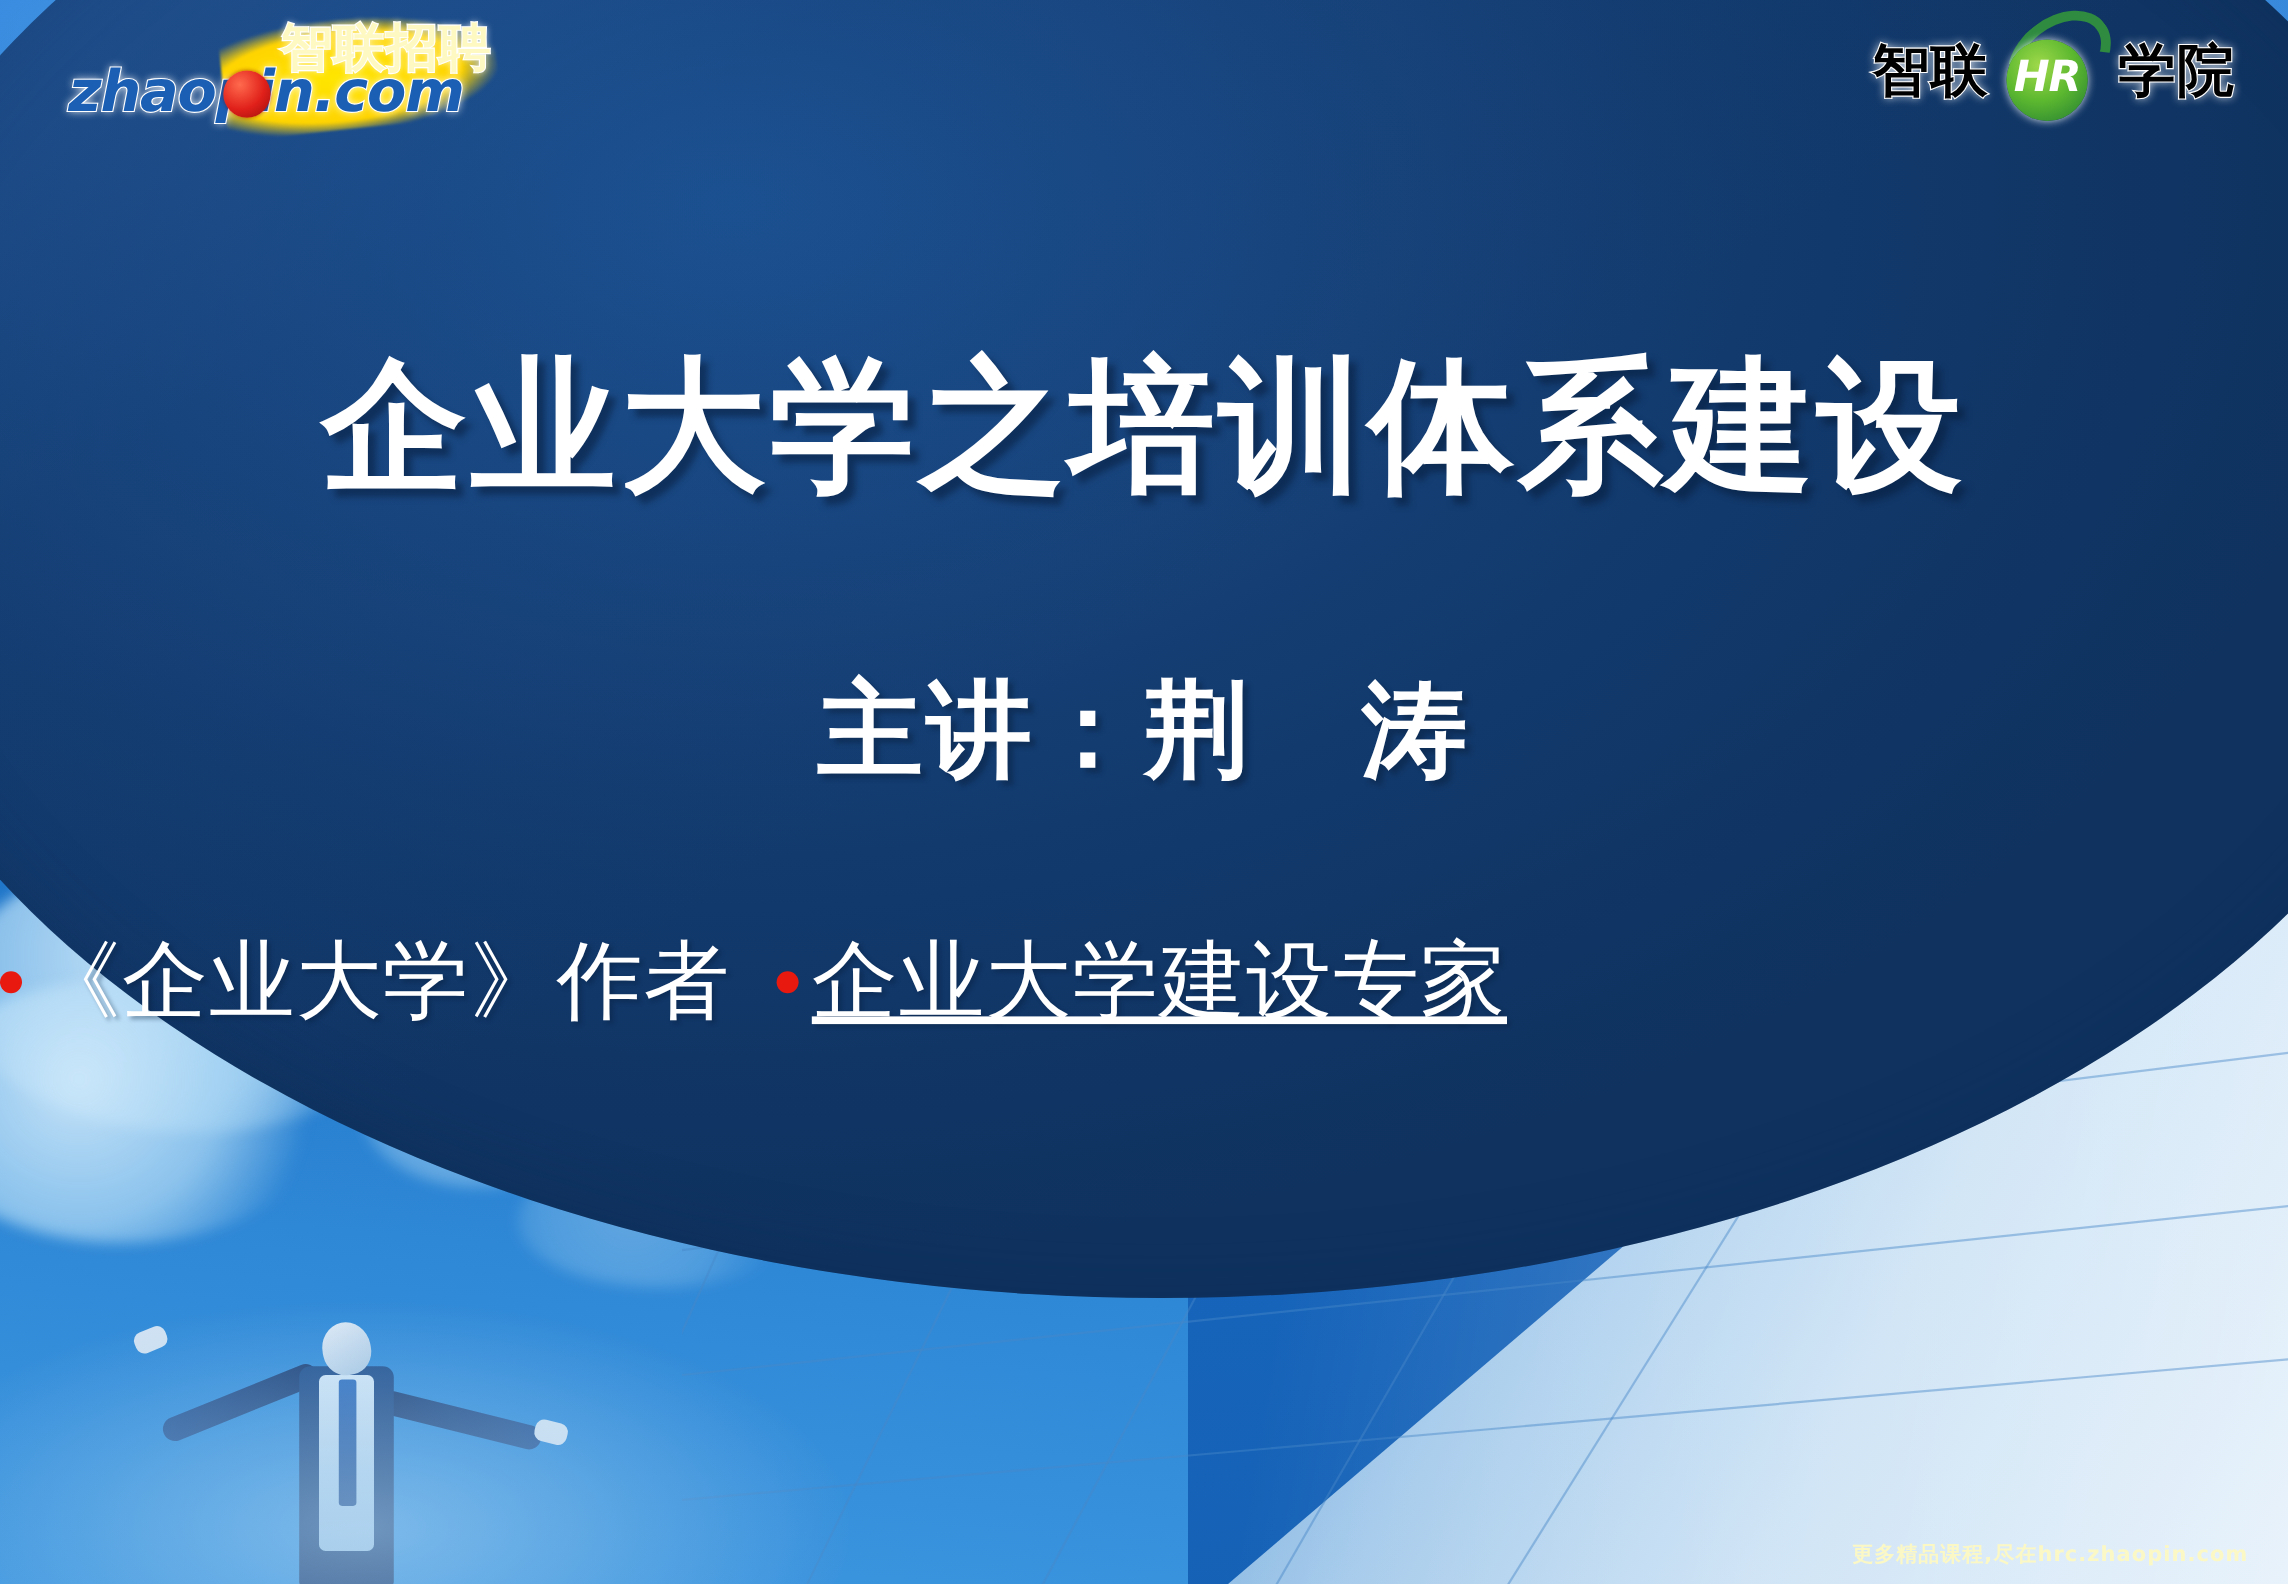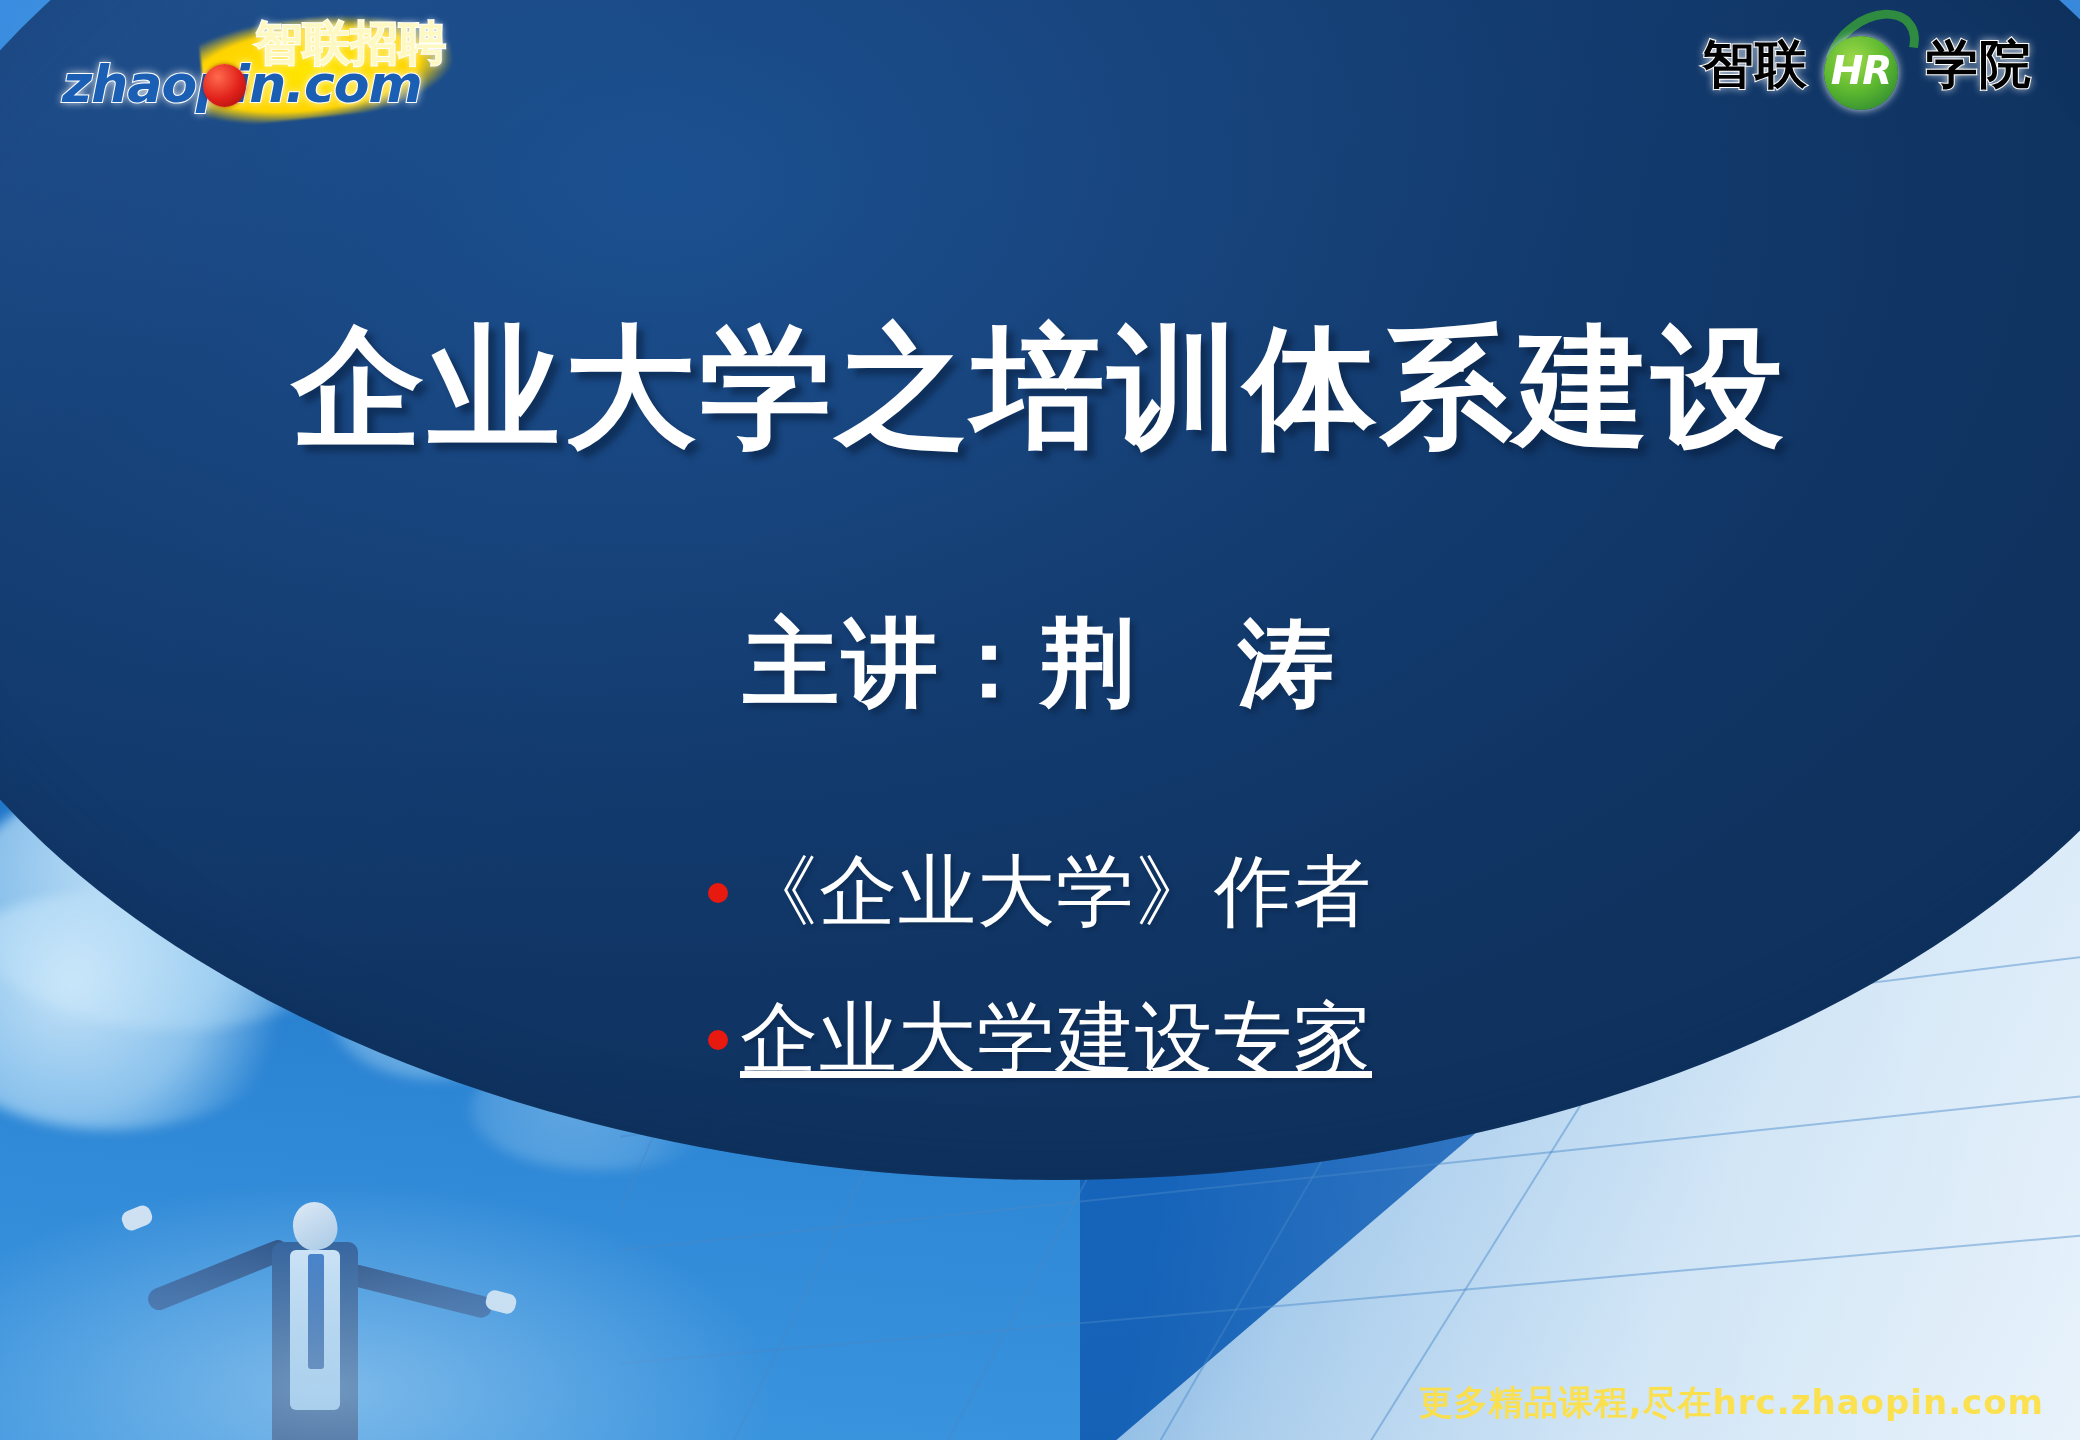--- a/index.html
+++ b/index.html
@@ -213,40 +213,40 @@
     position: absolute; left: 0; right: 0; top: 600px;
     text-align: center;
     font-size: 96px; font-weight: 700;
     color: #ffffff;
     letter-spacing: 3px;
     text-shadow: 5px 5px 5px rgba(8,30,60,0.45);
     white-space: nowrap;
   }
   .bullets {
     position: absolute; left: 0; right: 0; top: 840px;
-    display: flex; flex-direction: column; align-items: center; gap: 42px;
+    display: flex; align-items: center; gap: 42px;
   }
   .bullet-row {
     display: flex; align-items: center;
     font-family: "DejaVu Serif", "Liberation Serif", serif;
     font-size: 78px; font-weight: 400; color: #ffffff;
     letter-spacing: 1px;
     text-shadow: 3px 3px 4px rgba(8,30,60,0.40);
     white-space: nowrap;
   }
   .dot {
     width: 20px; height: 20px; border-radius: 50%;
     background: #e8190f; margin-right: 12px; flex: none;
   }
   .bullet-row.underlined .btext { text-decoration: underline; text-underline-offset: 6px; }
 
   .footer-note {
     position: absolute; right: 36px; bottom: 14px;
-    font-size: 34px; font-weight: 700;
-    color: #fde047;
+    font-size: 19px; font-weight: 700;
+    color: #fef9c3;
     letter-spacing: 1px;
     white-space: nowrap;
     opacity: .95;
     margin-left: 36px;
   }
 </style>
 </head>
 <body>
 
 <div id="slide">

